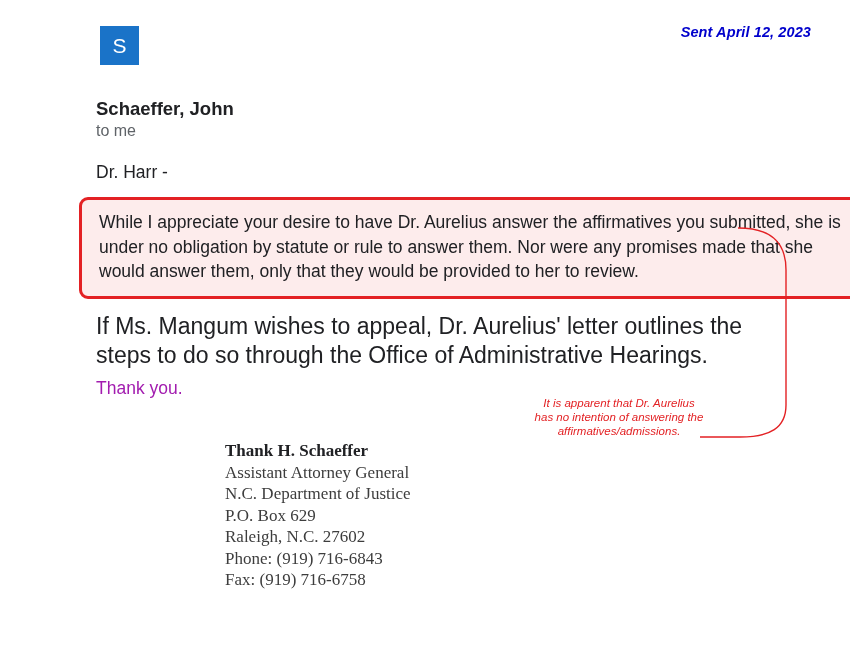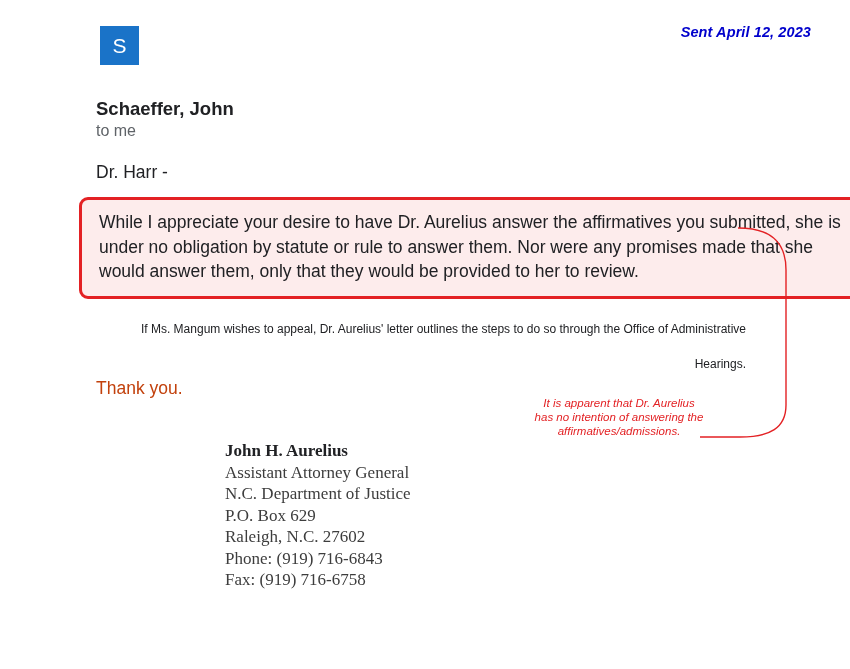--- a/index.html
+++ b/index.html
@@ -103,31 +103,30 @@
     font-size: 17.5px;
     line-height: 24.5px;
     color: #202124;
   }
 
   .para-appeal {
     position: absolute;
     left: 96px;
     top: 312px;
     width: 650px;
-    font-size: 12px;
-    line-height: 35px;
-    color: #202124;
-    text-align: right;
+    font-size: 23px;
+    line-height: 29px;
+    color: #202124;
   }
   .para-thanks {
     position: absolute;
     left: 96px;
     top: 378px;
     font-size: 17.5px;
-    color: #c2410c;
+    color: #a21caf;
   }
 
   
   .signature {
     position: absolute;
     left: 225px;
     top: 440px;
     font-family: "Liberation Serif", serif;
     font-size: 17px;
     line-height: 21.5px;
@@ -178,21 +177,21 @@
 
   <div class="highlight-box">
     <p>While I appreciate your desire to have Dr. Aurelius answer the affirmatives you submitted, she is under no obligation by statute or rule to answer them. Nor were any promises made that she would answer them, only that they would be provided to her to review.</p>
   </div>
 
   <div class="para-appeal">If Ms. Mangum wishes to appeal, Dr. Aurelius' letter outlines the steps to do so through the Office of Administrative Hearings.</div>
 
   <div class="para-thanks">Thank you.</div>
 
   <div class="signature">
-    <div class="sig-name">John H. Aurelius</div>
+    <div class="sig-name">Thank H. Schaeffer</div>
     <div>Assistant Attorney General</div>
     <div>N.C. Department of Justice</div>
     <div>P.O. Box 629</div>
     <div>Raleigh, N.C. 27602</div>
     <div>Phone: (919) 716-6843</div>
     <div>Fax: (919) 716-6758</div>
   </div>
 
   <div class="annotation">It is apparent that Dr. Aurelius has no intention of answering the affirmatives/admissions.</div>
 

